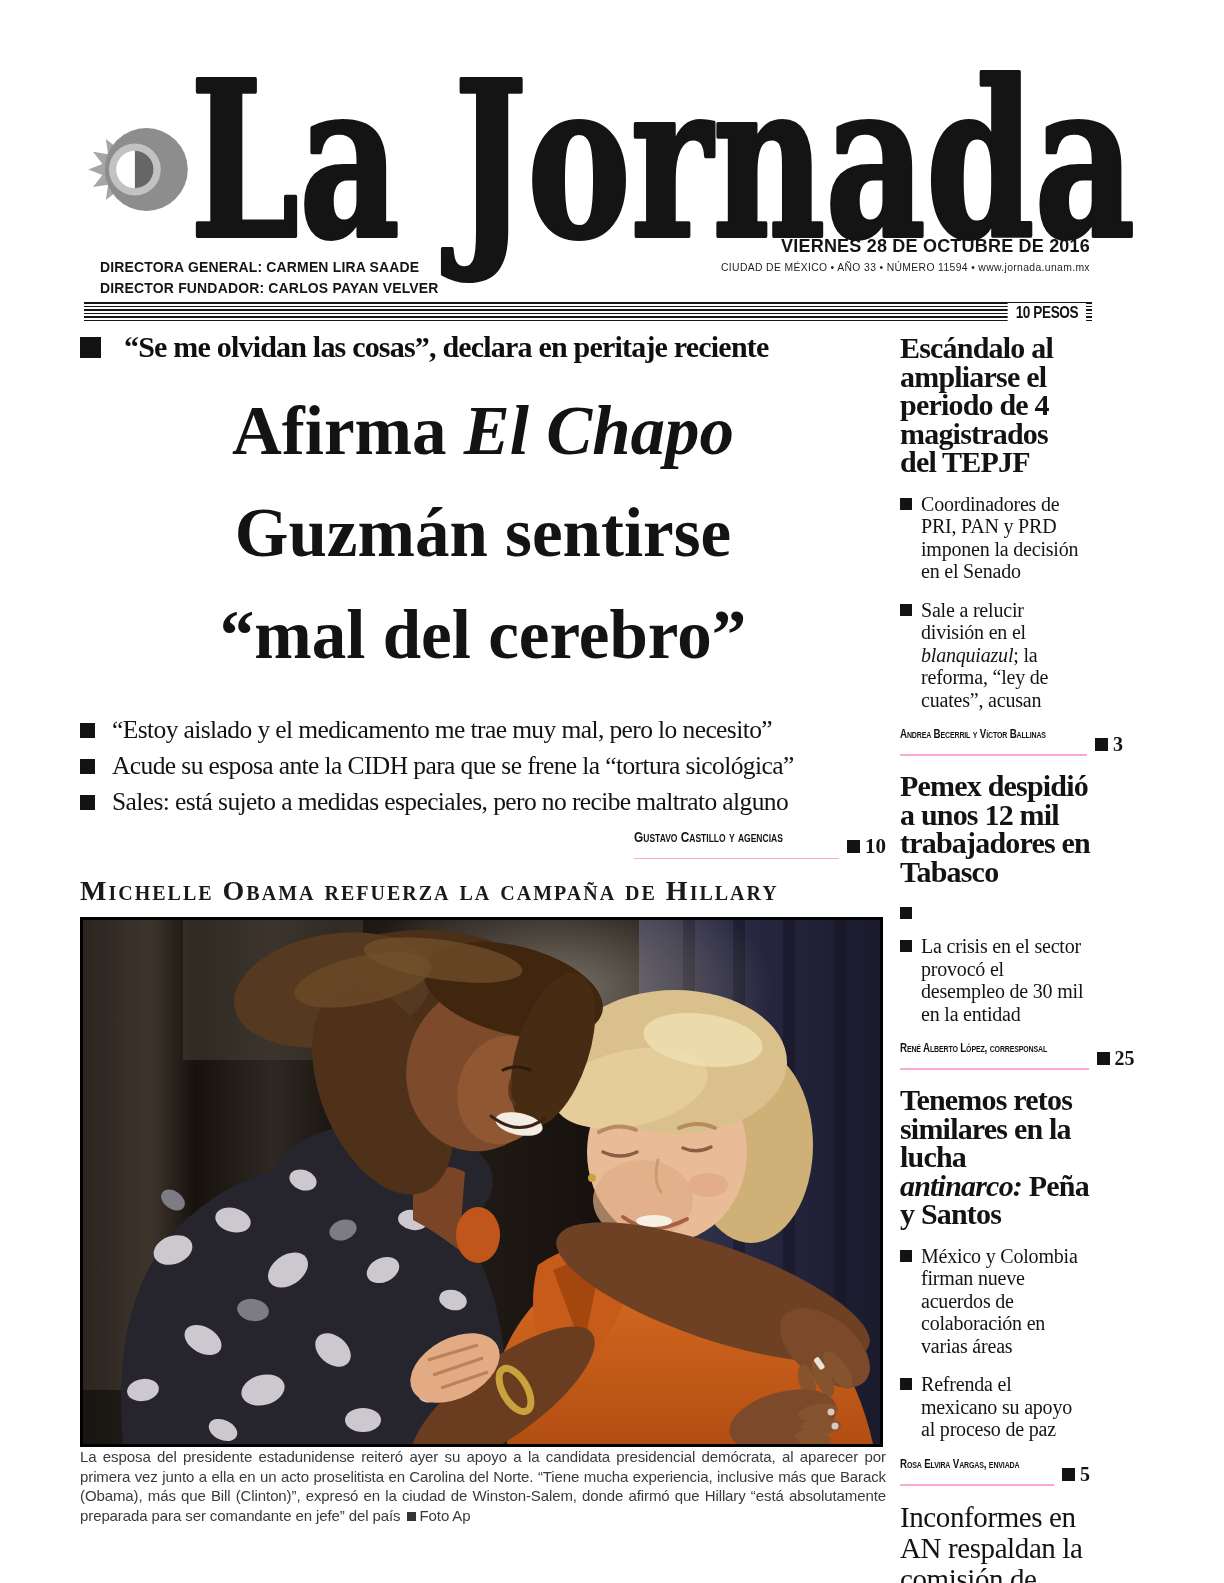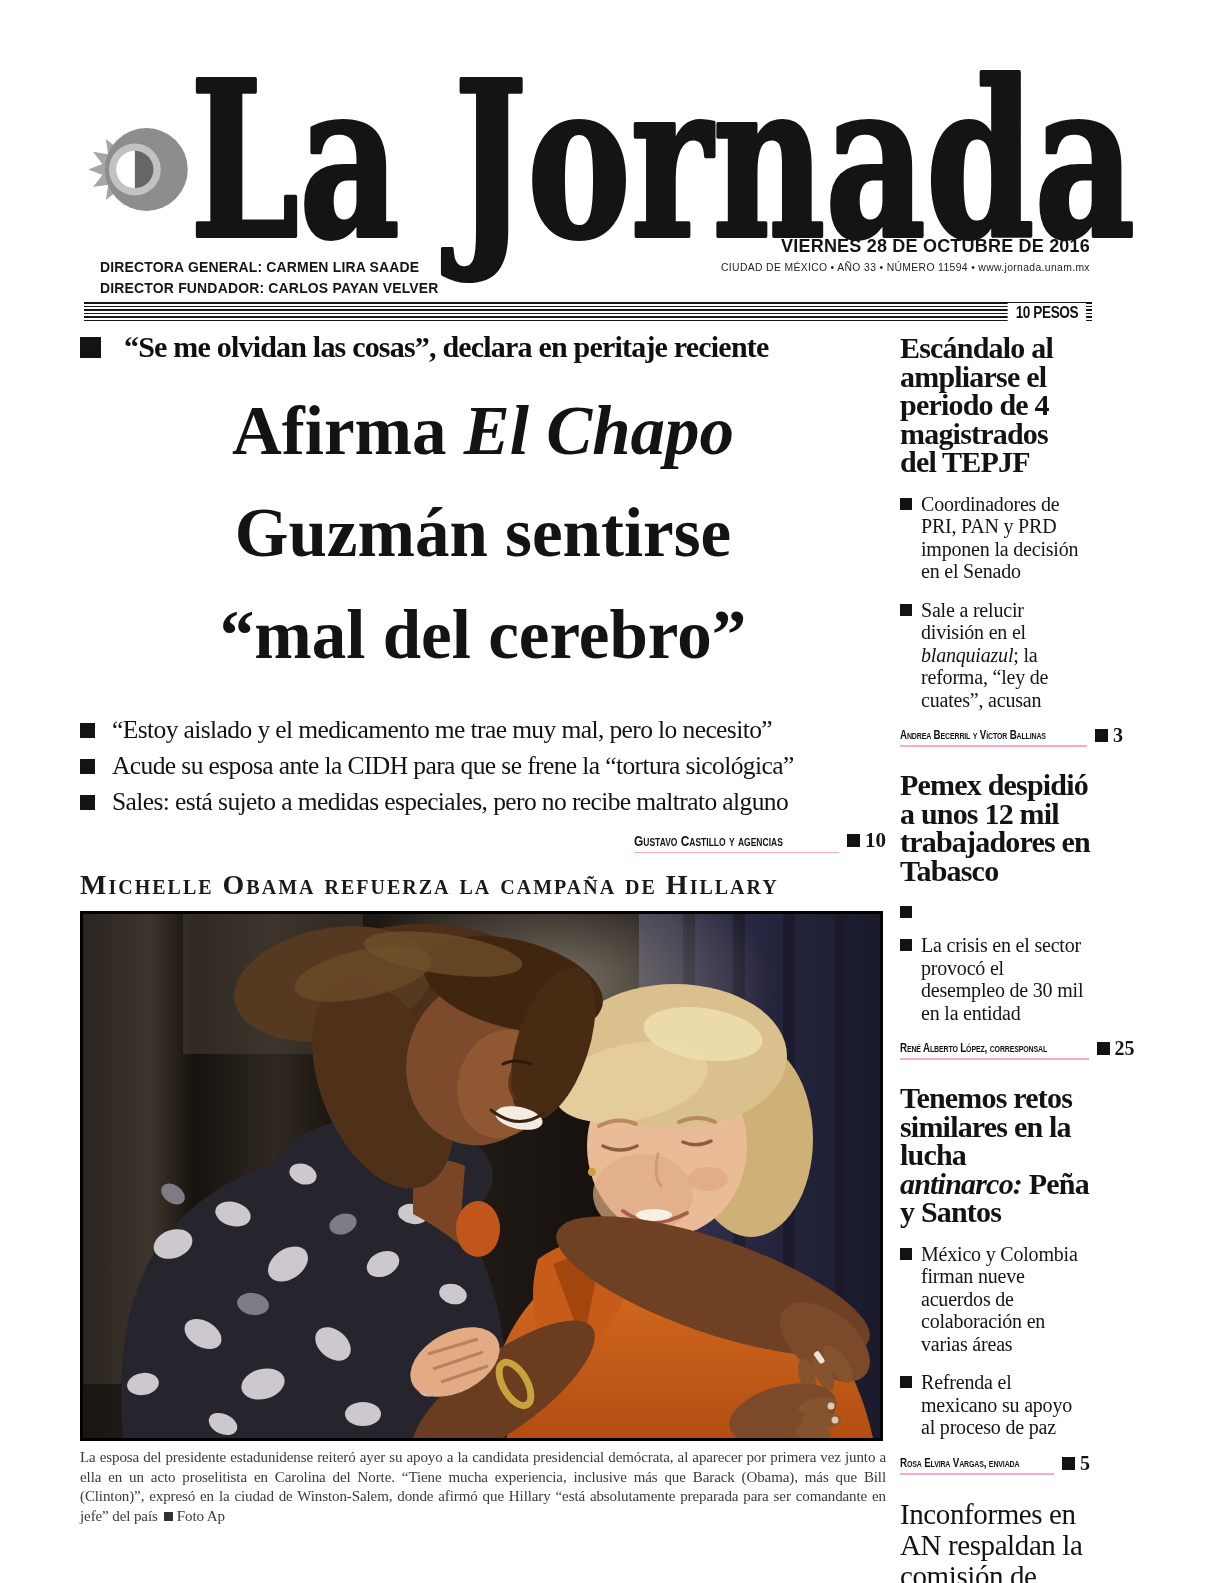--- a/index.html
+++ b/index.html
@@ -39,37 +39,37 @@
   .kicker{display:flex;align-items:center;gap:23px;font-weight:bold;font-size:30px;
           letter-spacing:-.8px;white-space:nowrap;color:#0f0f0f;}
   .headline{margin-top:16px;font-weight:bold;font-size:69px;line-height:102px;
             letter-spacing:0;color:#131313;text-align:center;}
   .hl-line{display:block;white-space:nowrap;}
   .it{font-style:italic;}
   .lead-bullets{margin-top:26px;}
   .lead-bullet{display:flex;align-items:baseline;gap:17px;font-size:25.5px;line-height:36px;
                letter-spacing:-.6px;white-space:nowrap;color:#131313;}
   .byline{display:flex;align-items:flex-end;}
-  .by-name{flex:1;border-bottom:1px solid #f9a8d4;padding-bottom:2px;overflow:visible;}
+  .by-name{flex:1;border-bottom:1px solid #f9a8d4;padding-bottom:12px;overflow:visible;}
   .cond{display:inline-block;font-family:"Liberation Sans",sans-serif;font-weight:bold;
         font-variant:small-caps;white-space:nowrap;transform-origin:left bottom;}
   .lead-byline{margin-top:8px;margin-left:auto;width:252px;}
   .lead-byline .cond{font-size:14px;transform:scaleX(.85);}
   .by-page{margin-left:8px;display:flex;align-items:center;gap:5px;
            font-weight:bold;font-size:21px;}
   .photo-header{margin-top:16px;text-align:left;font-variant:small-caps;font-weight:bold;
                 font-size:28px;letter-spacing:2px;color:#1a1a1a;}
   .photo{margin-top:10px;border:3px solid #000;width:797px;height:524px;}
   .photo svg{display:block;}
-  .caption{margin-top:7px;font-family:Liberation Serif, serif;font-size:15px;
+  .caption{font-family:Liberation Sans, sans-serif;font-size:15px;
            line-height:19.5px;color:#3a3a3a;text-align:justify;letter-spacing:-.1px;}
 
   
   .sidebar{position:absolute;left:900px;top:334px;width:190px;}
-  .sb-art{margin-bottom:24px;}
+  .sb-art{margin-bottom:16px;}
   .sb-head{font-weight:bold;font-size:30px;line-height:28.5px;letter-spacing:-.8px;color:#131313;}
   .sb-head.light{font-weight:400;font-size:29px;line-height:31px;letter-spacing:-.4px;}
   .sb-bullet{margin-top:16px;display:flex;gap:9px;font-size:20px;line-height:22.5px;
              letter-spacing:-.2px;color:#141414;}
   .sb-byline{margin-top:13px;}
   .sb-byline .by-name{border-bottom-width:2.5px;}
   .sb-byline .cond{font-size:12.5px;transform:scaleX(.78);letter-spacing:-.2px;}
   .sb-byline .by-page{font-size:20px;}
 </style>
 </head>

